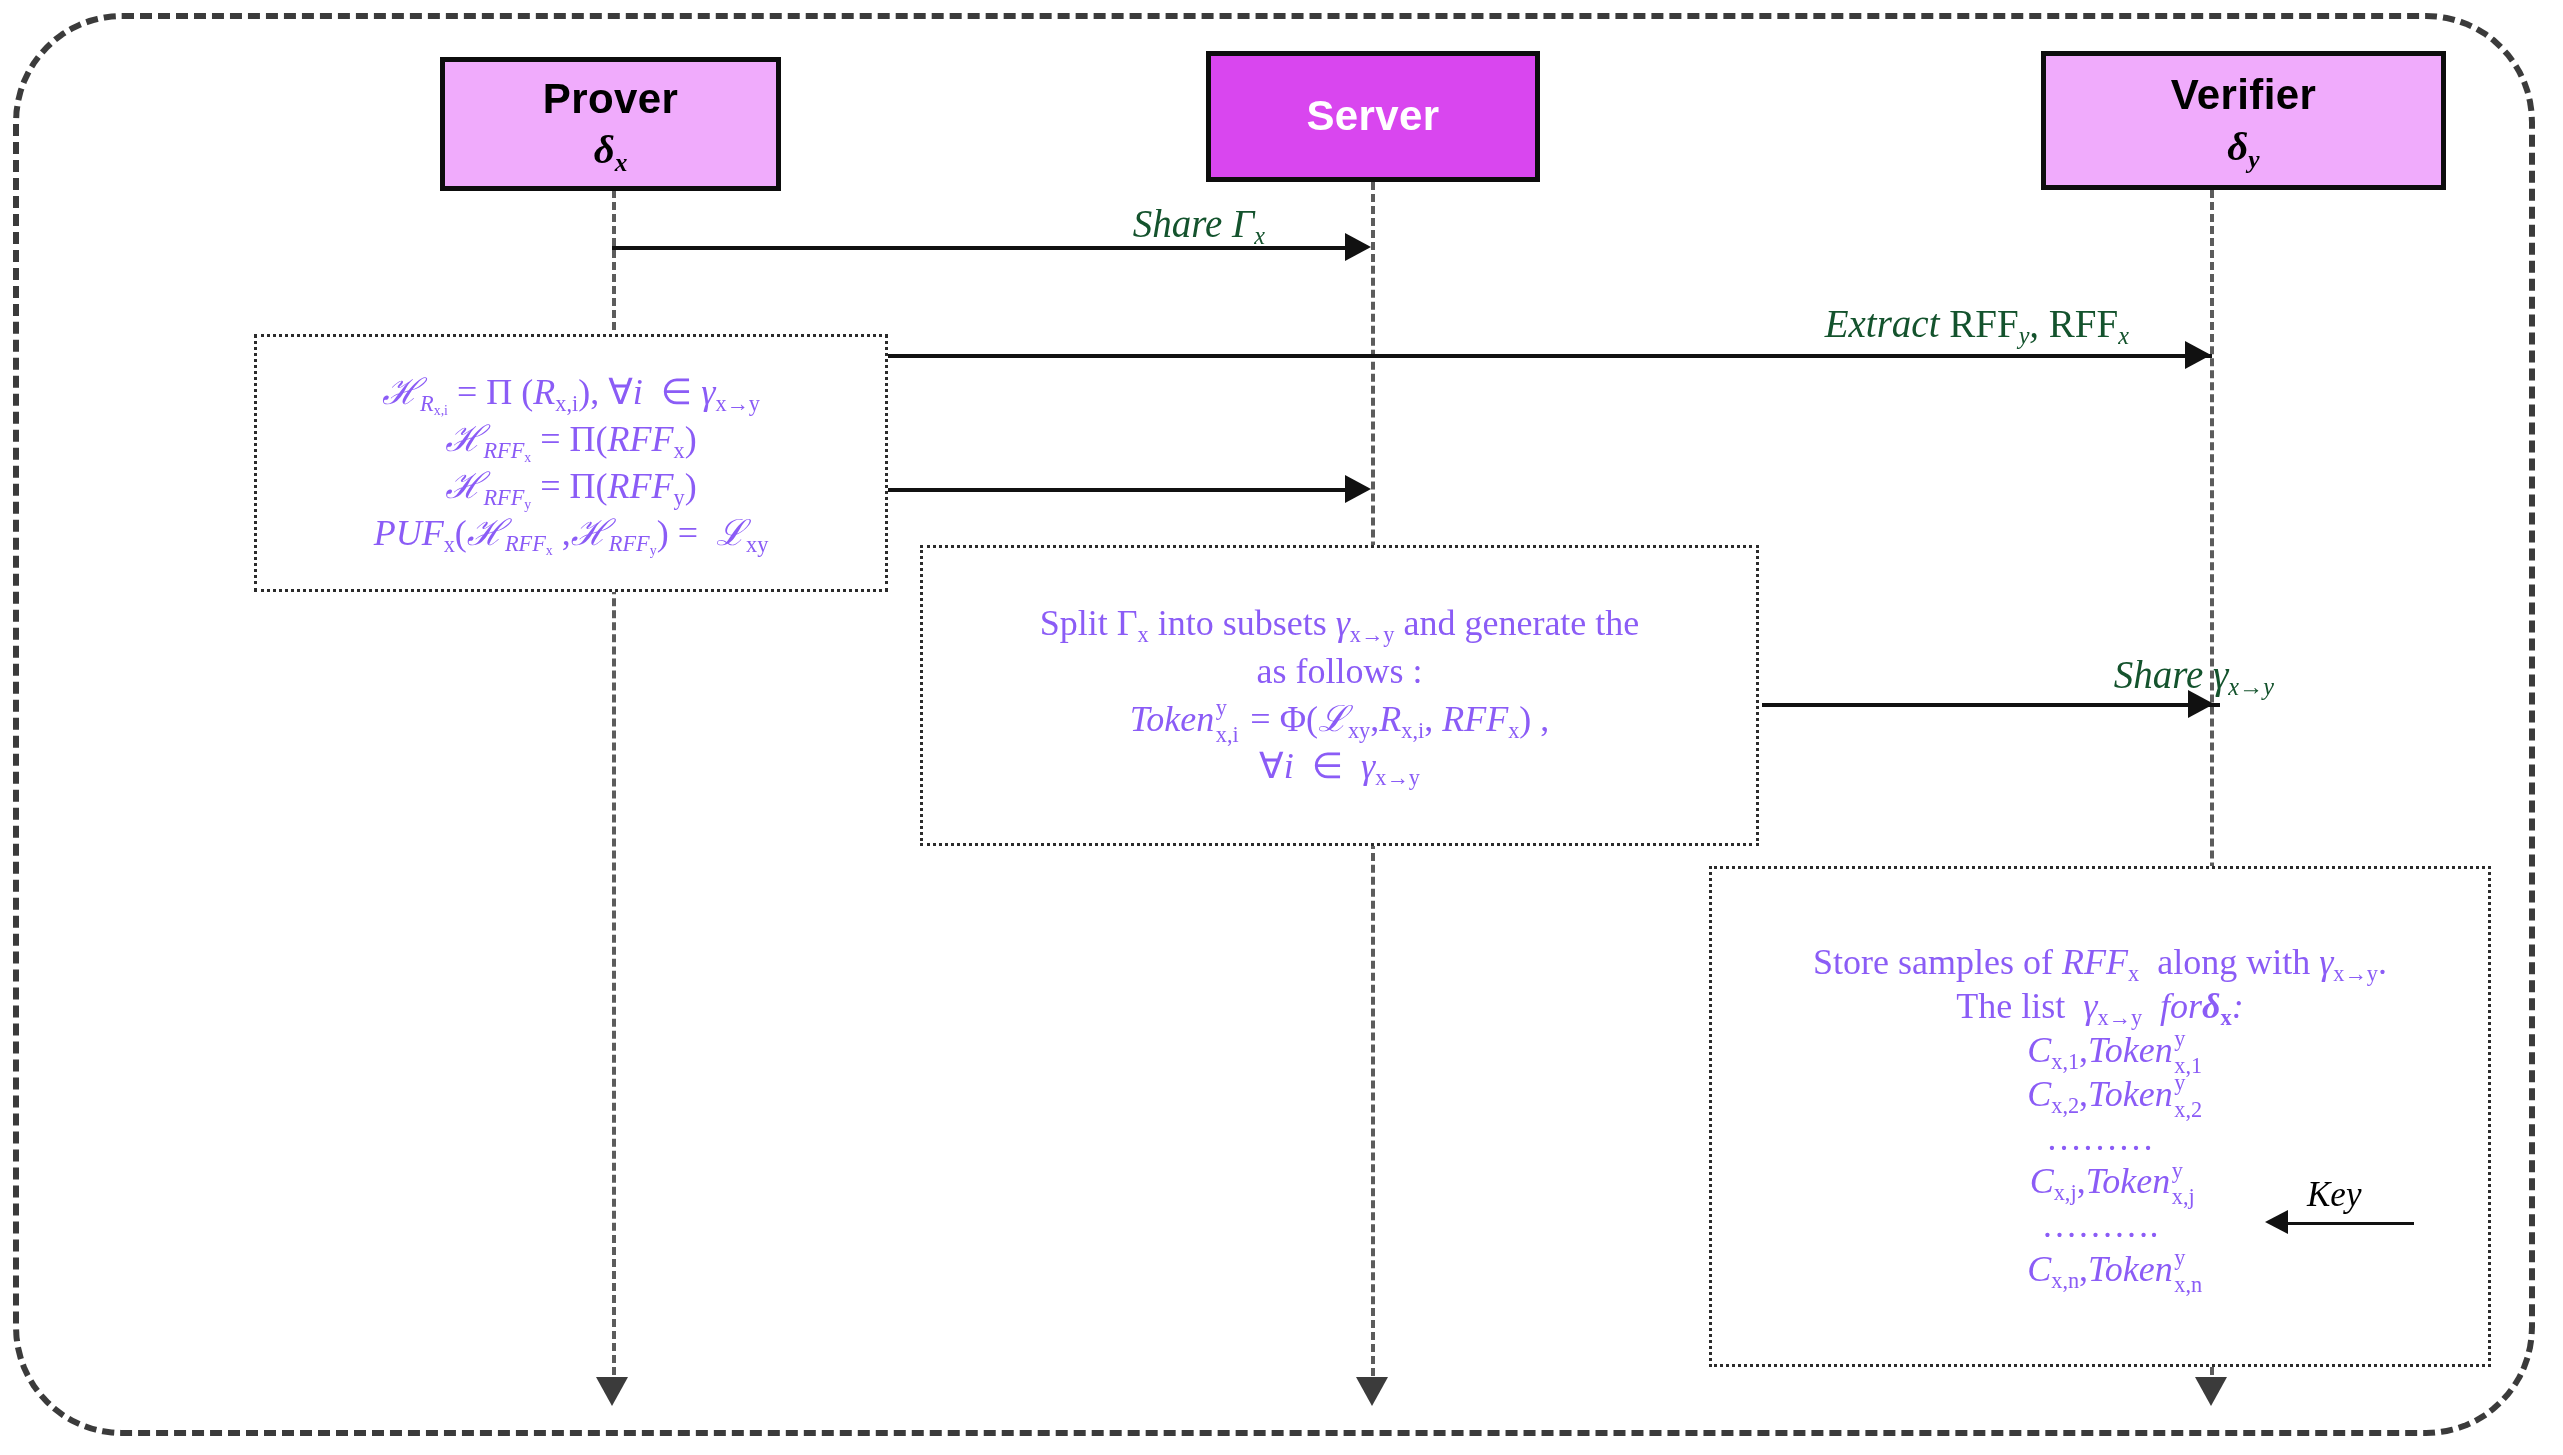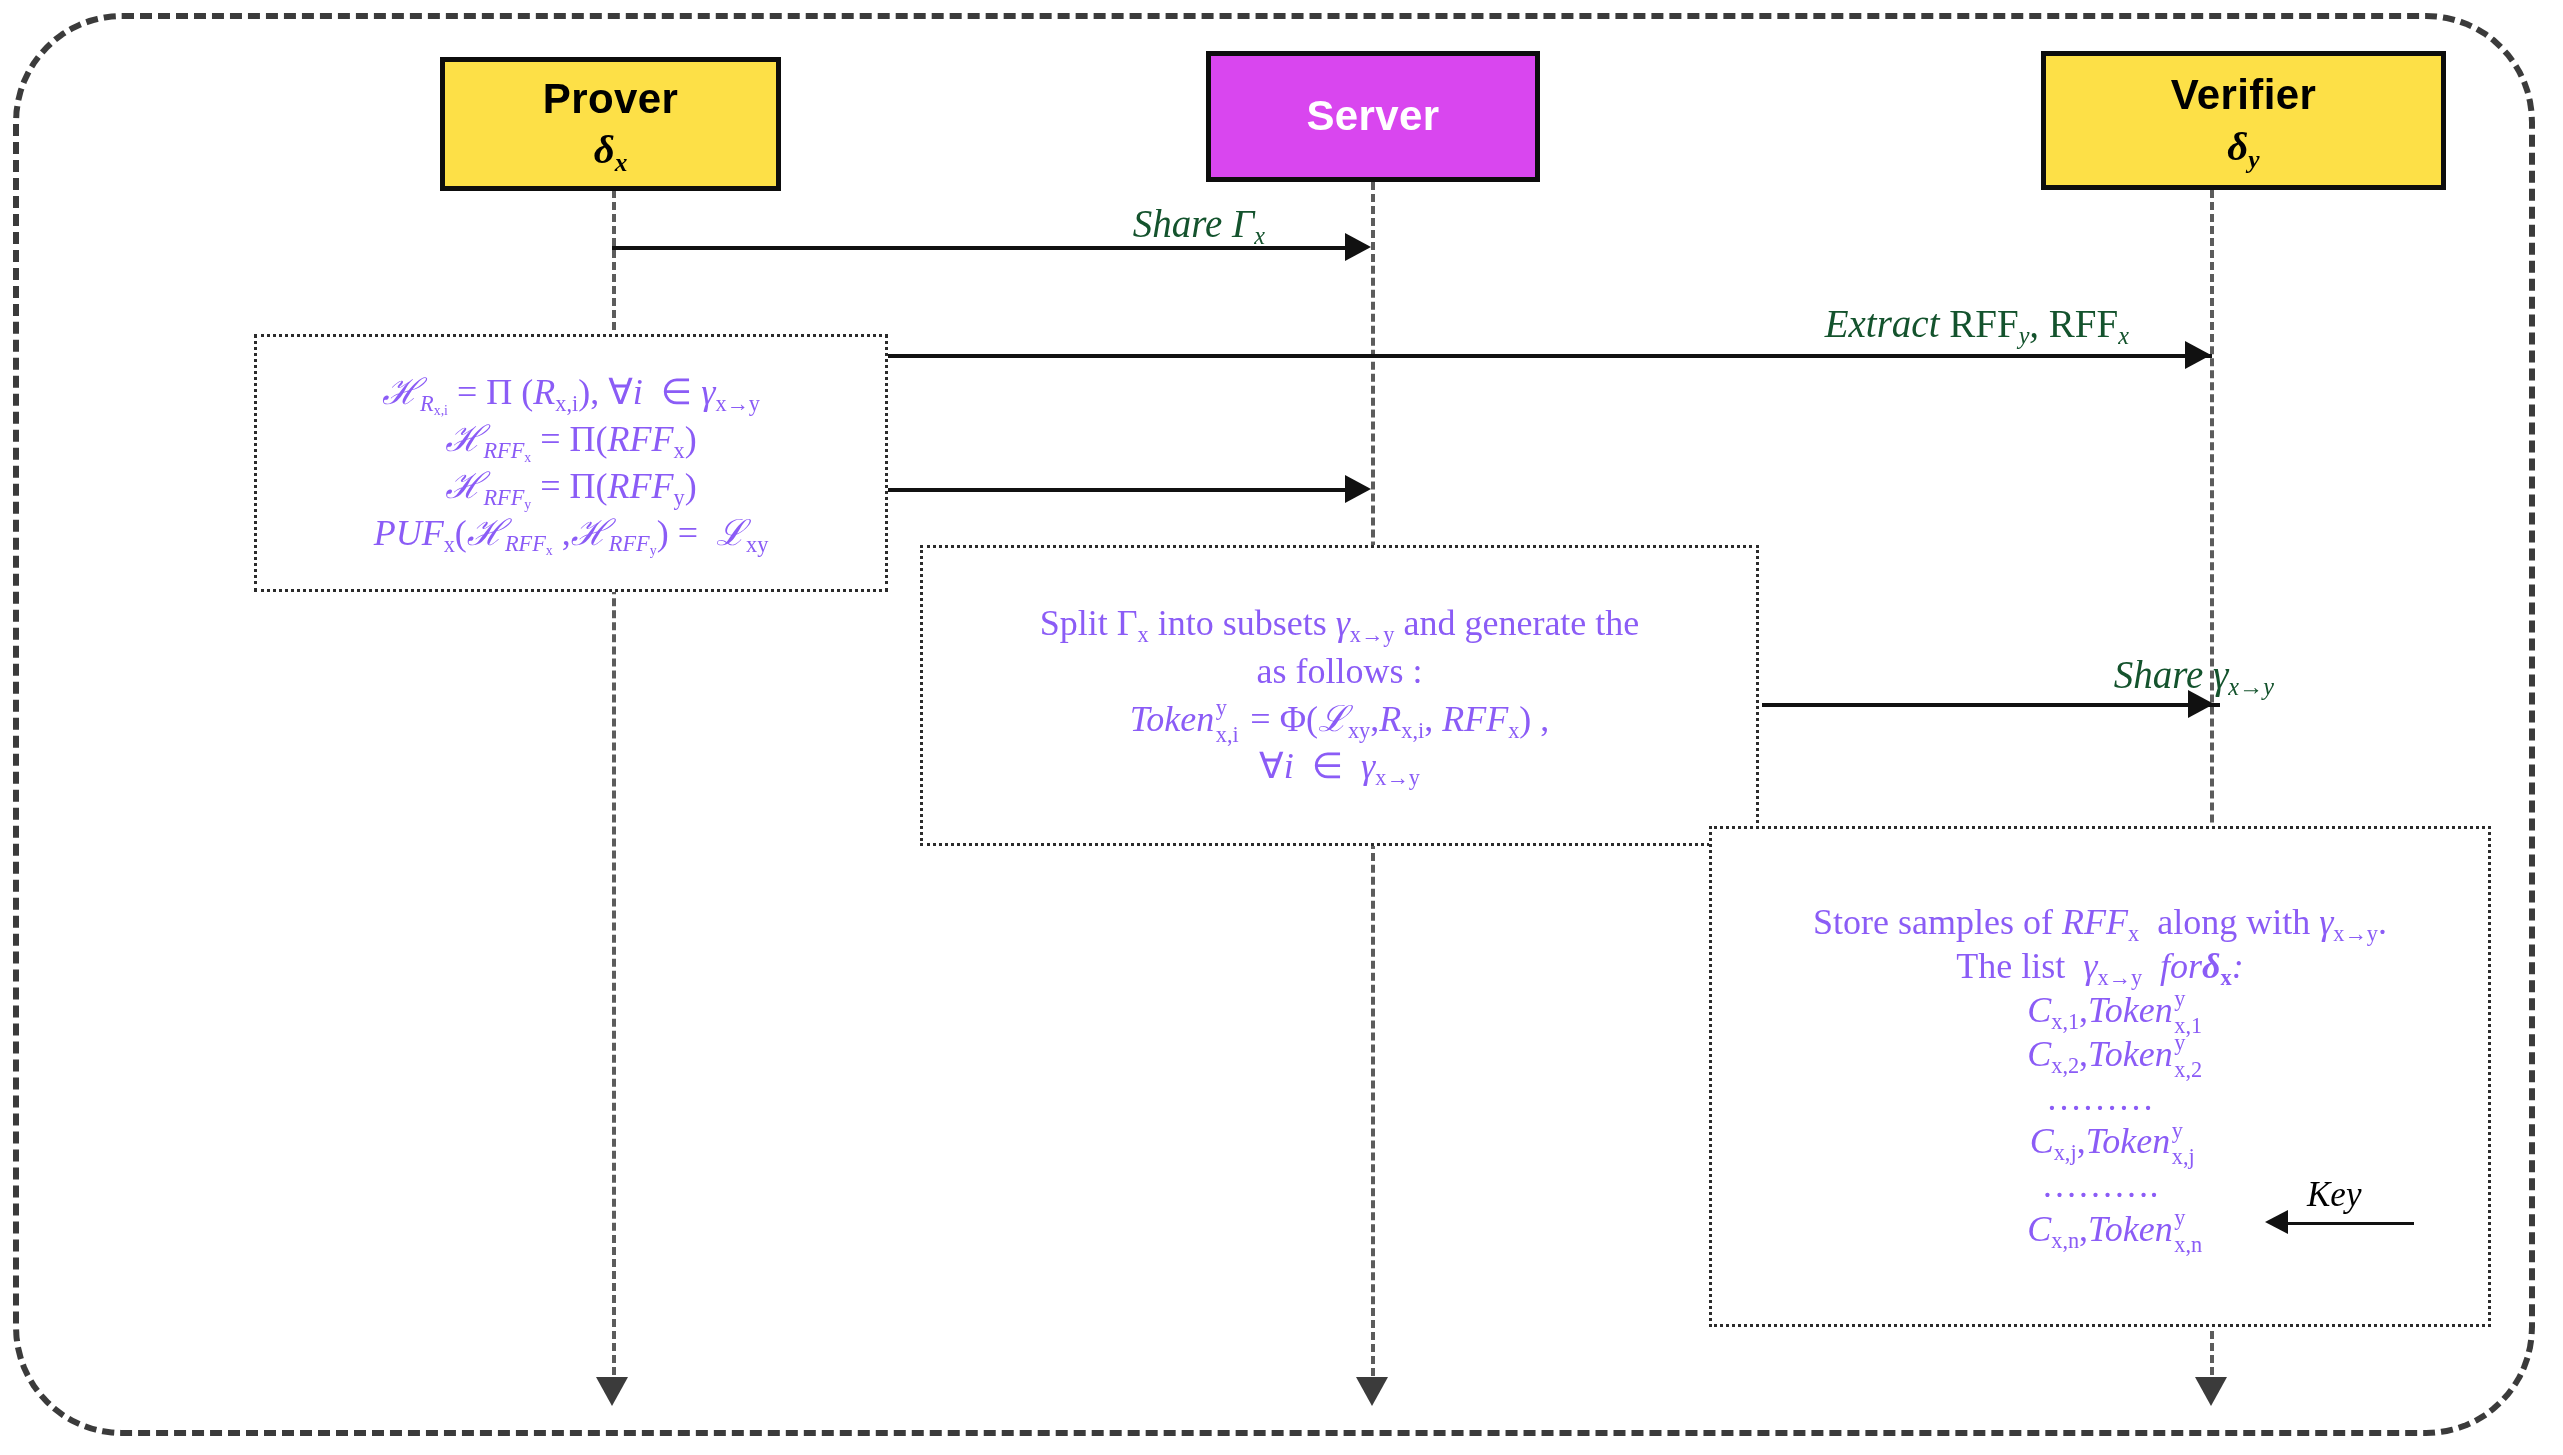--- a/index.html
+++ b/index.html
@@ -15,21 +15,21 @@
   
   .actor-box{
     position:absolute;box-sizing:border-box;border:5.1px solid #0d0d0d;
     display:flex;flex-direction:column;align-items:center;justify-content:center;
     font-family:"Liberation Sans", sans-serif;font-weight:bold;
   }
   .actor-box .aname{font-size:42px;line-height:1.05;letter-spacing:0.4px;}
   .actor-box .asym{font-family:"Liberation Serif", serif;font-style:italic;font-weight:bold;
     font-size:41px;line-height:1.05;margin-top:7.3px;}
   .actor-box .asym sub{font-size:.62em;font-style:italic;vertical-align:-.30em;}
-  .actor-light{background:#fde047;color:#000;}
+  .actor-light{background:#f0abfc;color:#000;}
   .actor-dark{background:#d946ef;color:#ffffff;}
 
   
   .lifeline{position:absolute;width:0;border-left:4.4px dashed #5c5c5c;}
   .lifeline-head{position:absolute;width:0;height:0;
     border-left:16px solid transparent;border-right:16px solid transparent;
     border-top:29px solid #3b3b3b;}
 
   
   .note{
@@ -148,21 +148,21 @@
       <span class="m">Token</span><span class="stack"><sup>y</sup><sub>x,i</sub></span>&nbsp;&nbsp;&nbsp;
       = <span class="mu">Φ(</span><span class="m">ℒ</span><sub>xy</sub>,<span class="m">R</span><sub>x,i</sub>,
       <span class="m">RFF</span><sub>x</sub><span class="mu">)</span> ,
     </span>
     <span class="ln">
       <span class="mu">∀</span><span class="m">i</span> &nbsp;<span class="mu">∈</span>&nbsp;
       <span class="m">γ</span><sub>x→y</sub>
     </span>
   </div>
 
-  <div class="note" style="left:1709px;top:826px;width:782px;height:501px;font-size:36px;line-height:1.22;">
+  <div class="note" style="left:1709px;top:866px;width:782px;height:501px;font-size:36px;line-height:1.22;">
     <span class="ln">
       <span>Store samples of</span> <span class="m">RFF</span><sub>x</sub>&nbsp;
       <span>along with</span> <span class="m">γ</span><sub>x→y</sub>.
     </span>
     <span class="ln">
       <span>The list</span>&nbsp; <span class="m">γ</span><sub>x→y</sub>&nbsp;
       <span class="m">for</span><span class="m"><b>δ</b></span><sub><b>x</b></sub><span class="m">:</span>
     </span>
     <span class="ln">
       <span class="m">C</span><sub>x,1</sub>,<span class="m">Token</span><span class="stack"><sup>y</sup><sub>x,1</sub></span>

